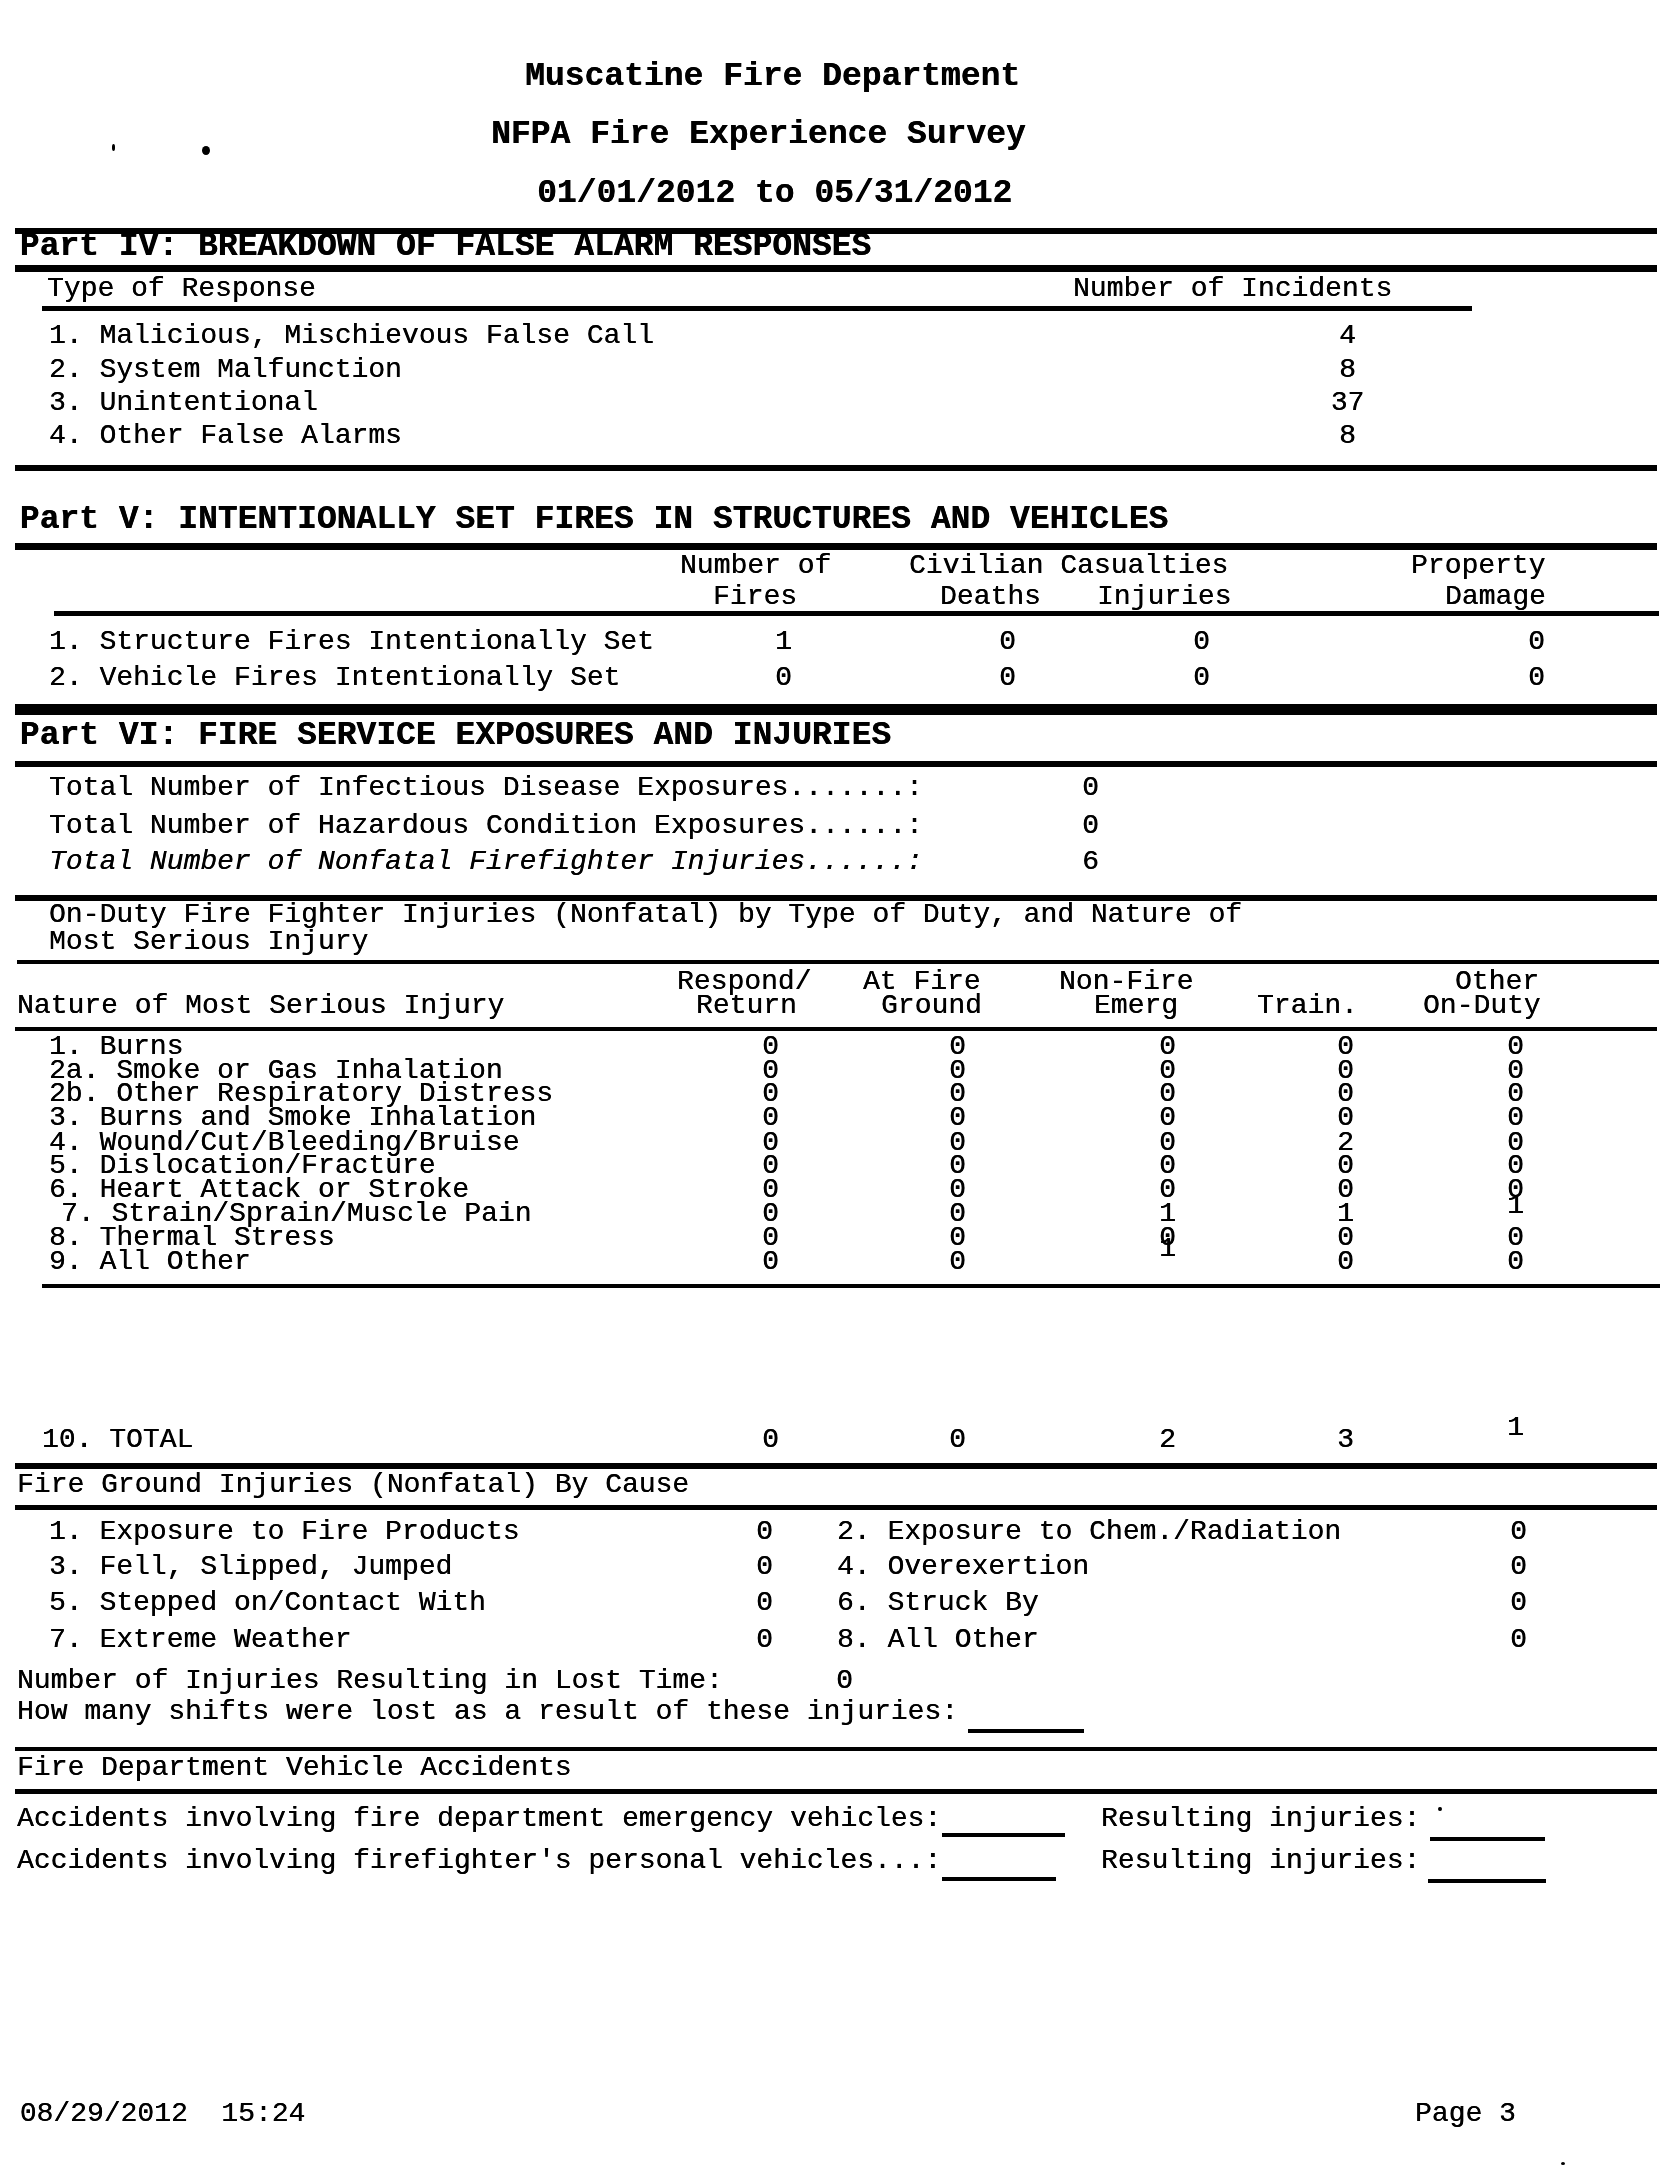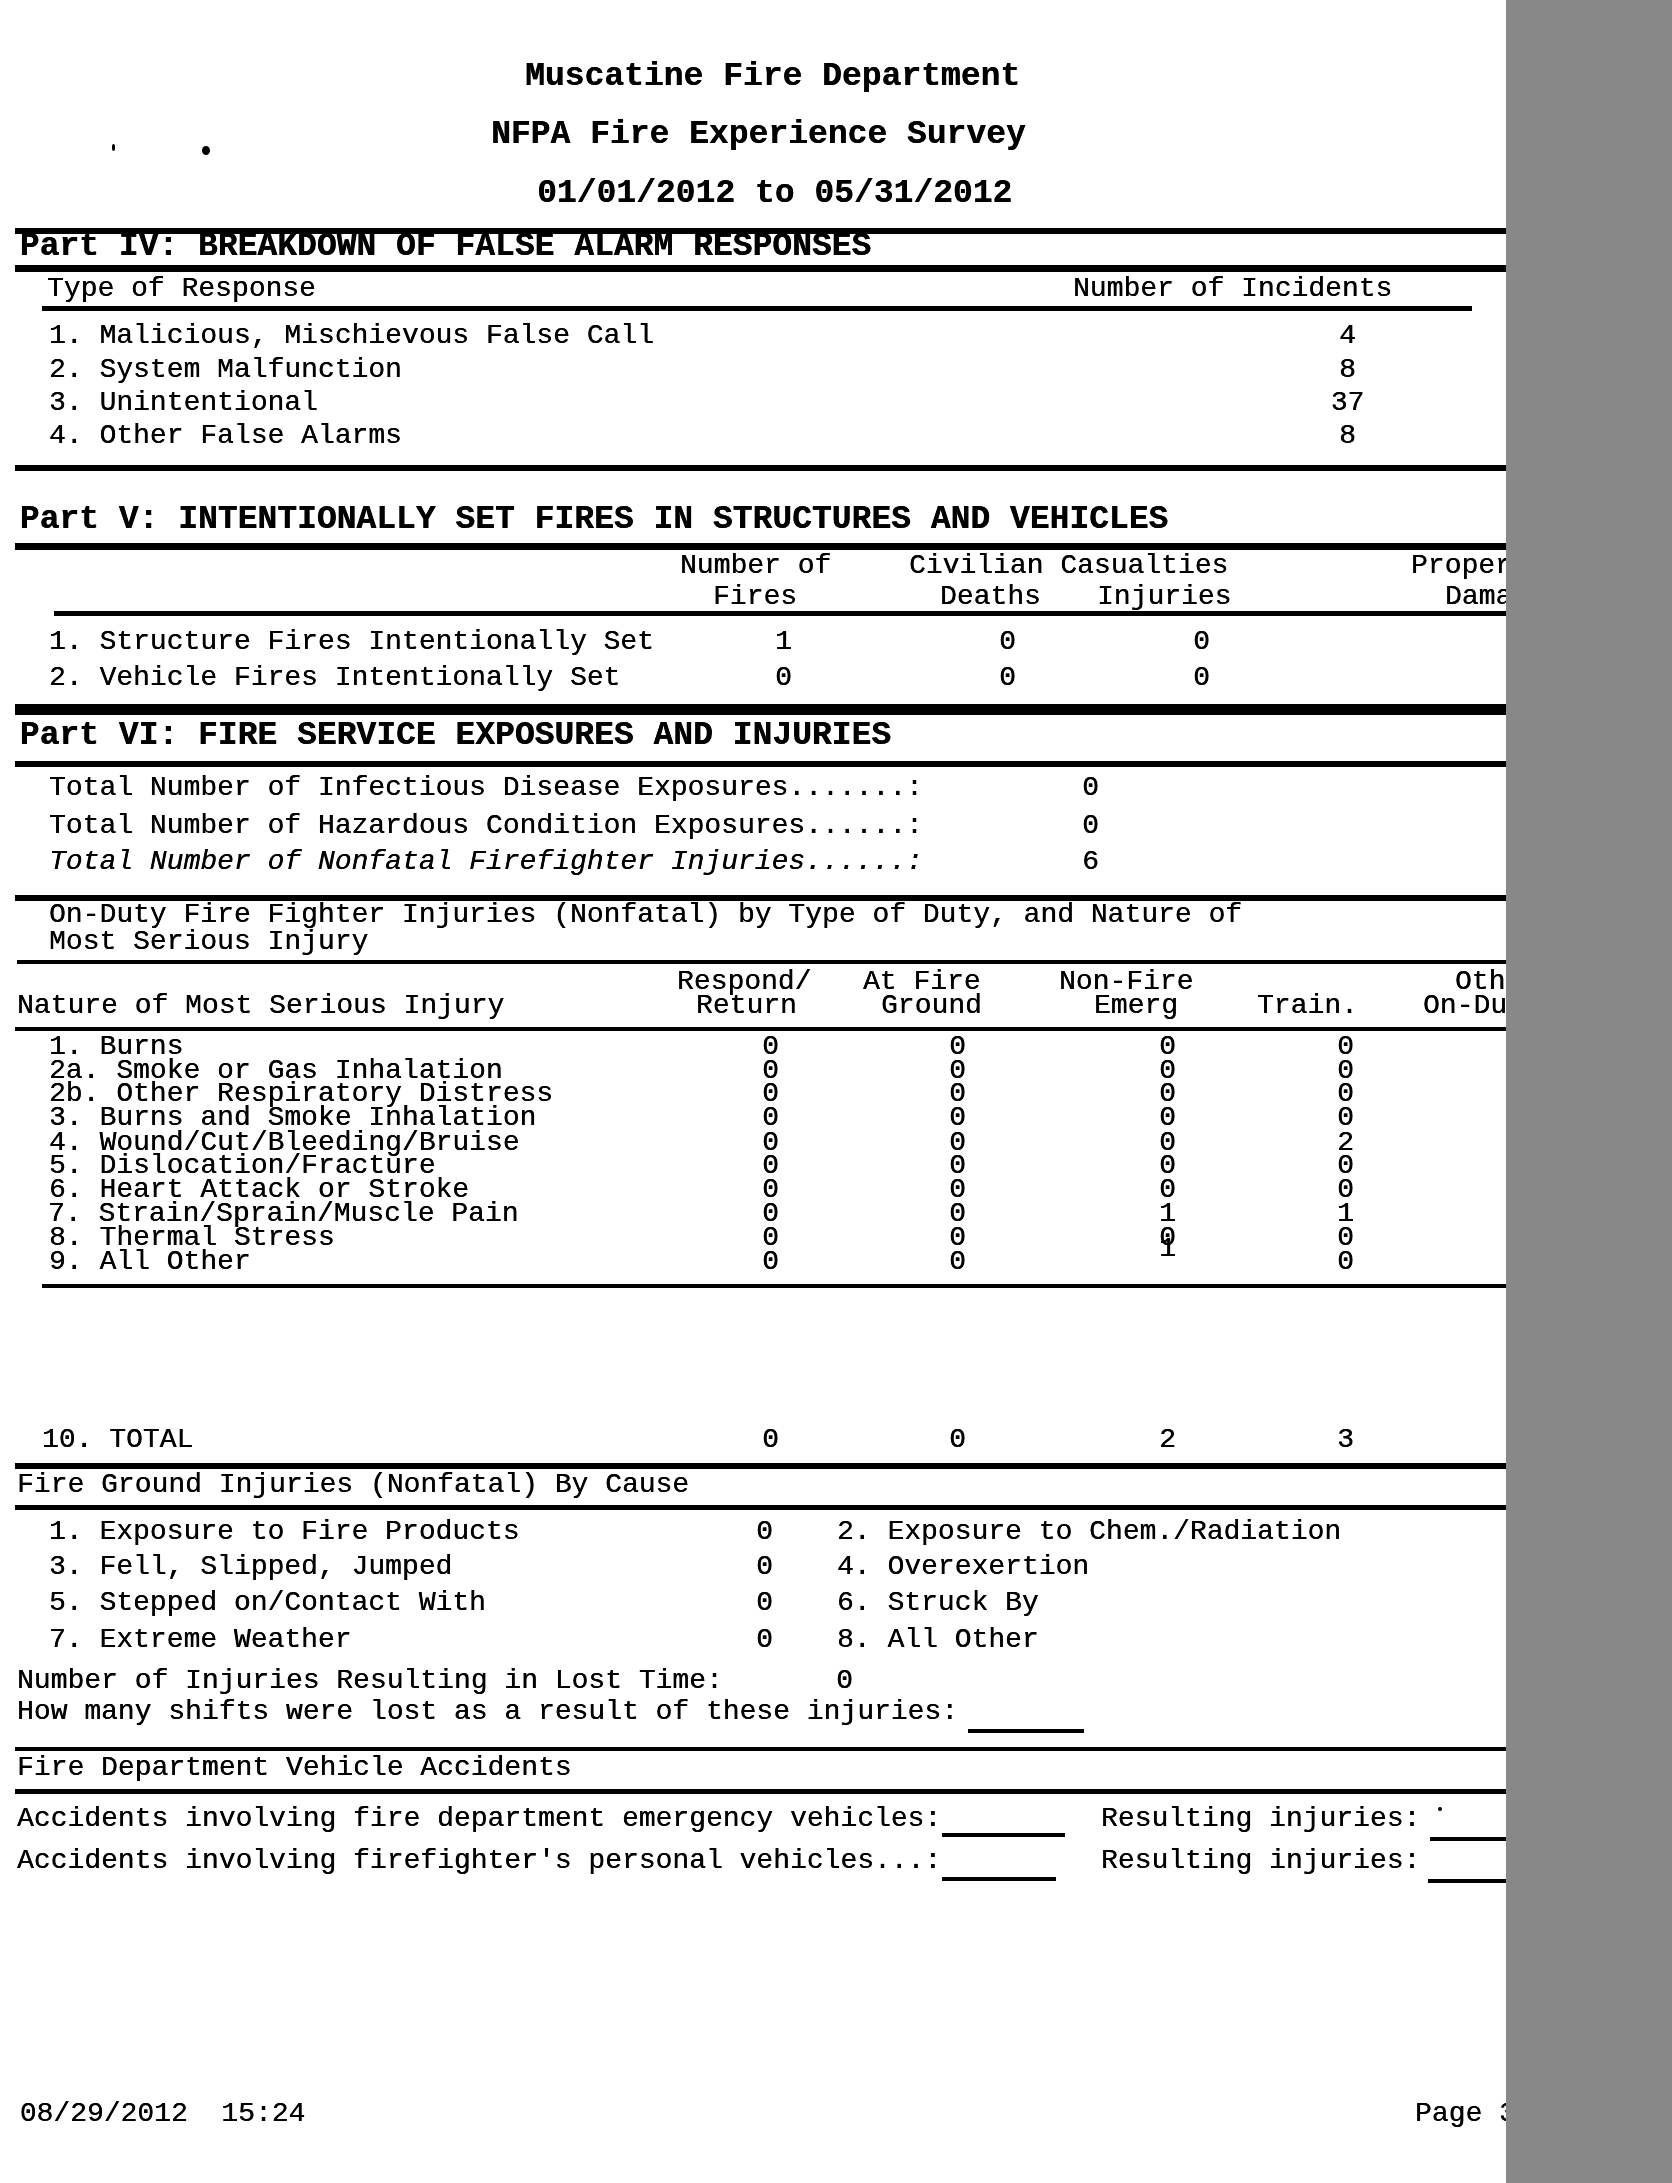--- a/index.html
+++ b/index.html
@@ -1,17 +1,17 @@
 <!DOCTYPE html>
 <html style="font-size:7.9px"><head>
 <meta charset="utf-8">
 <style>
   html,body { margin:0; padding:0; background:#888; }
   .page {
-    position:relative; width:1506px; height:2183px; background:#ffffff;
+    position:relative; width:1672px; height:2183px; background:#ffffff;
     font-family:"Liberation Mono","DejaVu Sans Mono",monospace; color:#000;
     overflow:hidden;
   }
   .t { position:absolute; white-space:pre; font-size:28px; line-height:1;
        text-shadow:0.3px 0 0 #000; }
   .b { font-weight:bold; font-size:33px; text-shadow:0.4px 0 0 #000; }
   .c { width:79px; text-align:center; }
   .rule { position:absolute; background:#000; }
   .bl { position:absolute; background:#000; height:4.4px; }
   .dot { position:absolute; background:#000; border-radius:50%; }
@@ -144,21 +144,21 @@
   <div class="t c" style="left:1306px;top:1152px;">0</div>
   <div class="t c" style="left:1476px;top:1152px;">0</div>
 
   <div class="t" style="left:49px;top:1176px;">6. Heart Attack or Stroke</div>
   <div class="t c" style="left:731px;top:1176px;">0</div>
   <div class="t c" style="left:918px;top:1176px;">0</div>
   <div class="t c" style="left:1128px;top:1176px;">0</div>
   <div class="t c" style="left:1306px;top:1176px;">0</div>
   <div class="t c" style="left:1476px;top:1176px;">0</div>
 
-  <div class="t" style="left:48px;top:1200px;">7. Strain/Sprain/Muscle Pain</div>
+  <div class="t" style="left:61px;top:1200px;">7. Strain/Sprain/Muscle Pain</div>
   <div class="t c" style="left:731px;top:1200px;">0</div>
   <div class="t c" style="left:918px;top:1200px;">0</div>
   <div class="t c" style="left:1128px;top:1200px;">1</div>
   <div class="t c" style="left:1306px;top:1200px;">1</div>
   <div class="t c" style="left:1476px;top:1192px;">1</div>
 
   <div class="t" style="left:49px;top:1224px;">8. Thermal Stress</div>
   <div class="t c" style="left:731px;top:1224px;">0</div>
   <div class="t c" style="left:918px;top:1224px;">0</div>
   <div class="t c" style="left:1128px;top:1224px;">0</div>

